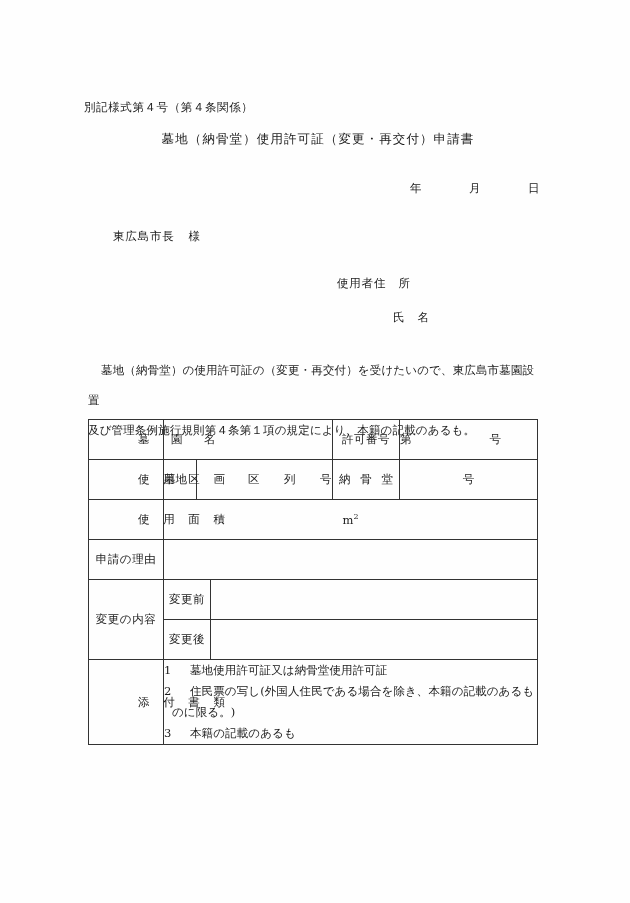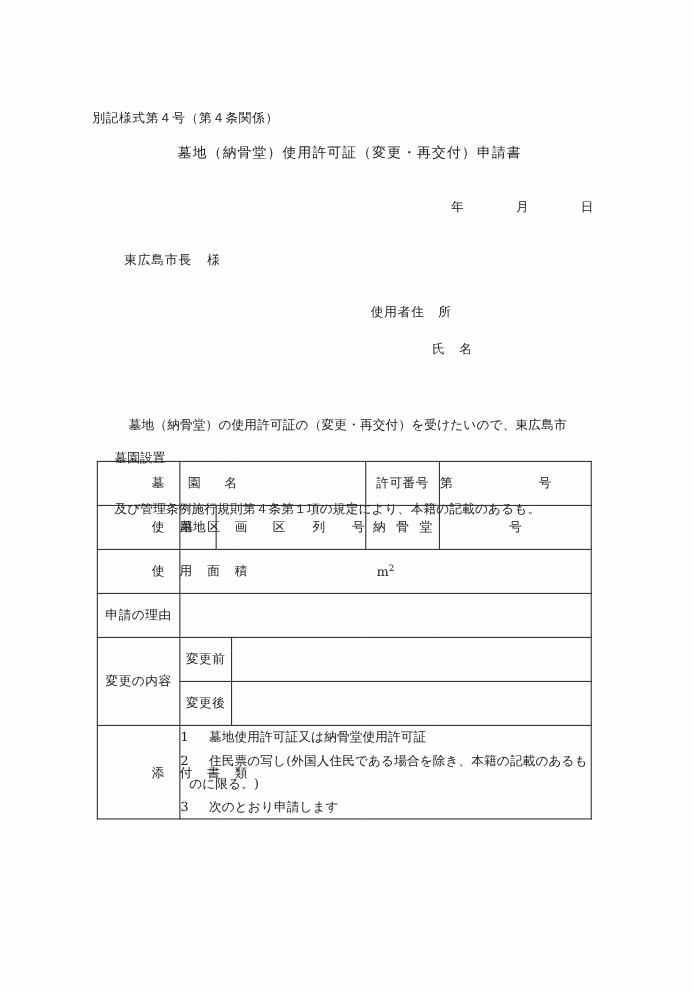--- a/index.html
+++ b/index.html
@@ -92,21 +92,21 @@
   .body-text {
     position: absolute;
     left: 88px;
     top: 355px;
     width: 452px;
     font-size: 11.5px;
     line-height: 30px;
     letter-spacing: 0.15px;
     text-align: left;
   }
-  .body-text p { margin: 16px; }
+  .body-text p { margin: 0; }
   .body-text .indent { text-indent: 13px; }
 
   
   .form-table {
     position: absolute;
     left: 88px;
     top: 419px;
     width: 449px;
     border-collapse: collapse;
     table-layout: fixed;
@@ -278,21 +278,21 @@
         <div class="row-i">
           <span class="num">1</span><span class="cont">墓地使用許可証又は納骨堂使用許可証</span>
         </div>
         <div class="row-i">
           <span class="num">2</span><span class="cont">住民票の写し(外国人住民である場合を除き、本籍の記載のあるも</span>
         </div>
         <div class="row-i">
           <span class="num" style="width:3px"></span><span class="cont">のに限る。)</span>
         </div>
         <div class="row-i">
-          <span class="num">3</span><span class="cont">次のとおり申請します</span>
+          <span class="num">3</span><span class="cont">本籍の記載のあるも</span>
         </div>
       </td>
     </tr>
 
   </tbody>
     </table>
 
 </div>
 
 </body></html>

